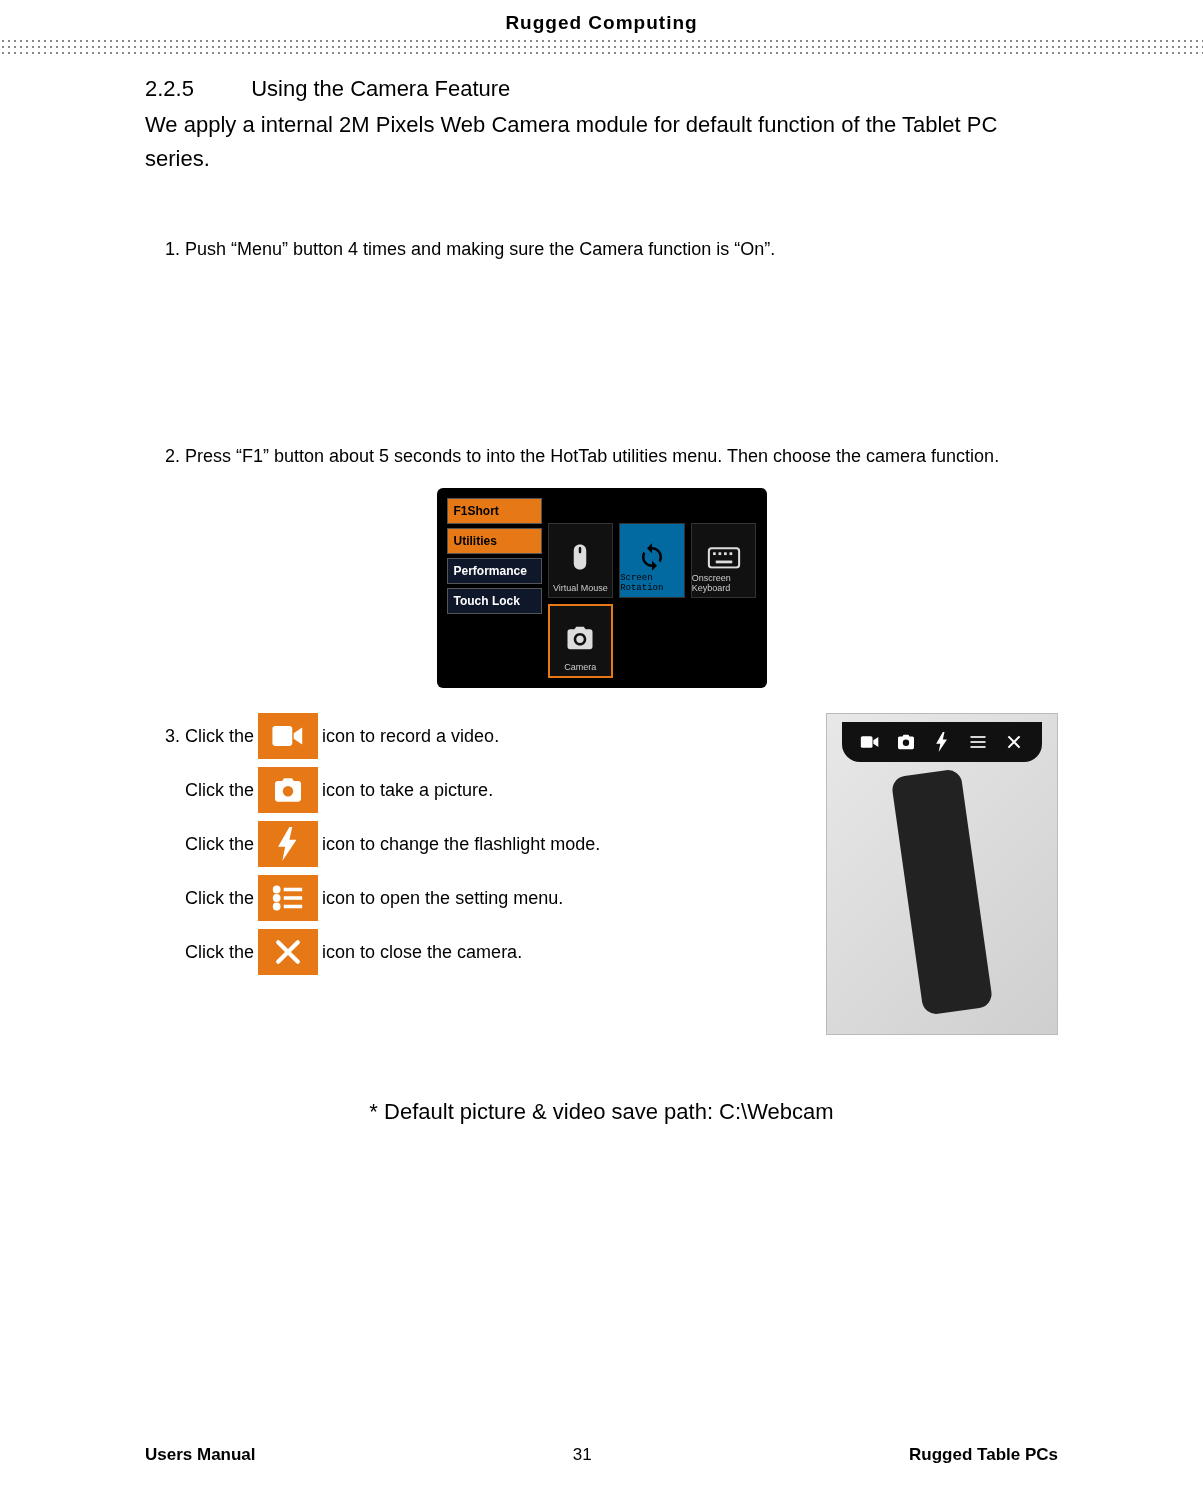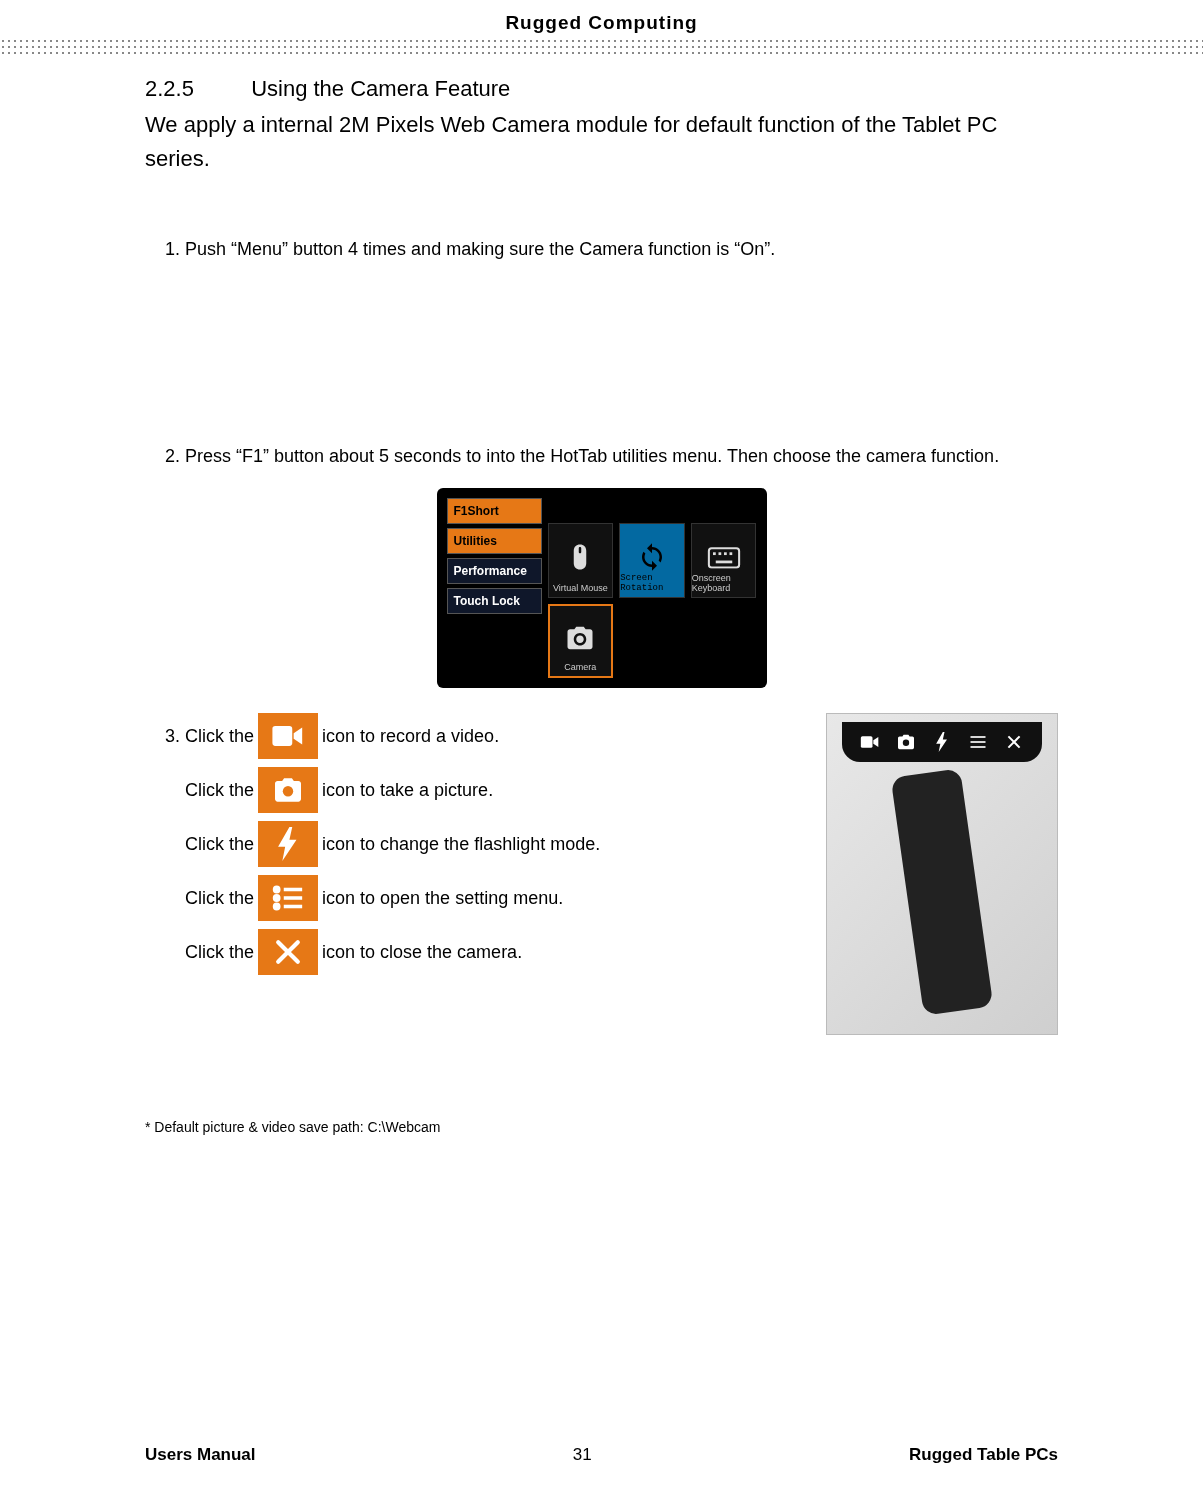--- a/index.html
+++ b/index.html
@@ -104,21 +104,21 @@
     background:#222;
     border-radius:14px;
   }
   .remote-top {
     position:absolute; top:8px; left:50%; transform:translateX(-50%);
     width:200px; height:40px; background:#111; border-radius:0 0 18px 18px;
     display:flex; justify-content:space-around; align-items:center; padding:0 10px; box-sizing:border-box;
   }
   .rt-icon { width:26px; height:26px; display:flex; align-items:center; justify-content:center; }
 
-  .note { font-size:14px; margin-top:84px; }
+  .note { font-size:22px; margin-top:64px;text-align:center; }
   .footer {
     position:absolute;
     bottom:40px;
     left:145px; right:145px;
     display:flex;
     justify-content:space-between;
     font-size:17px;
     font-weight:bold;
   }
   .footer .page-num { font-weight:normal; }

